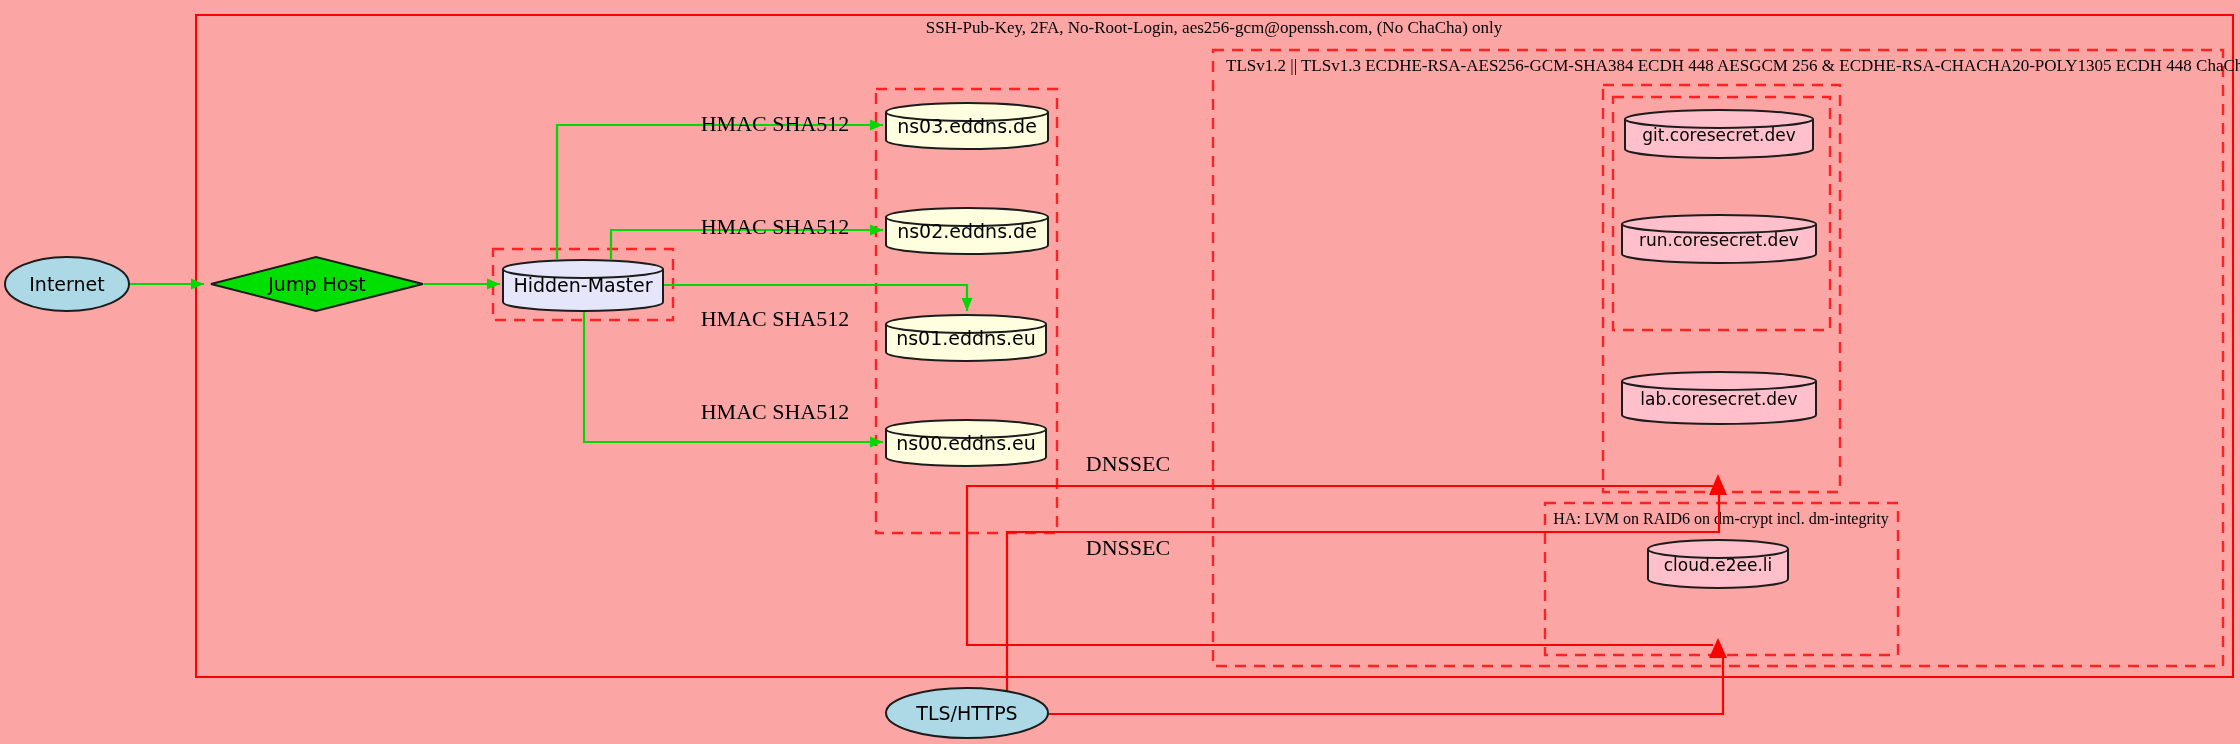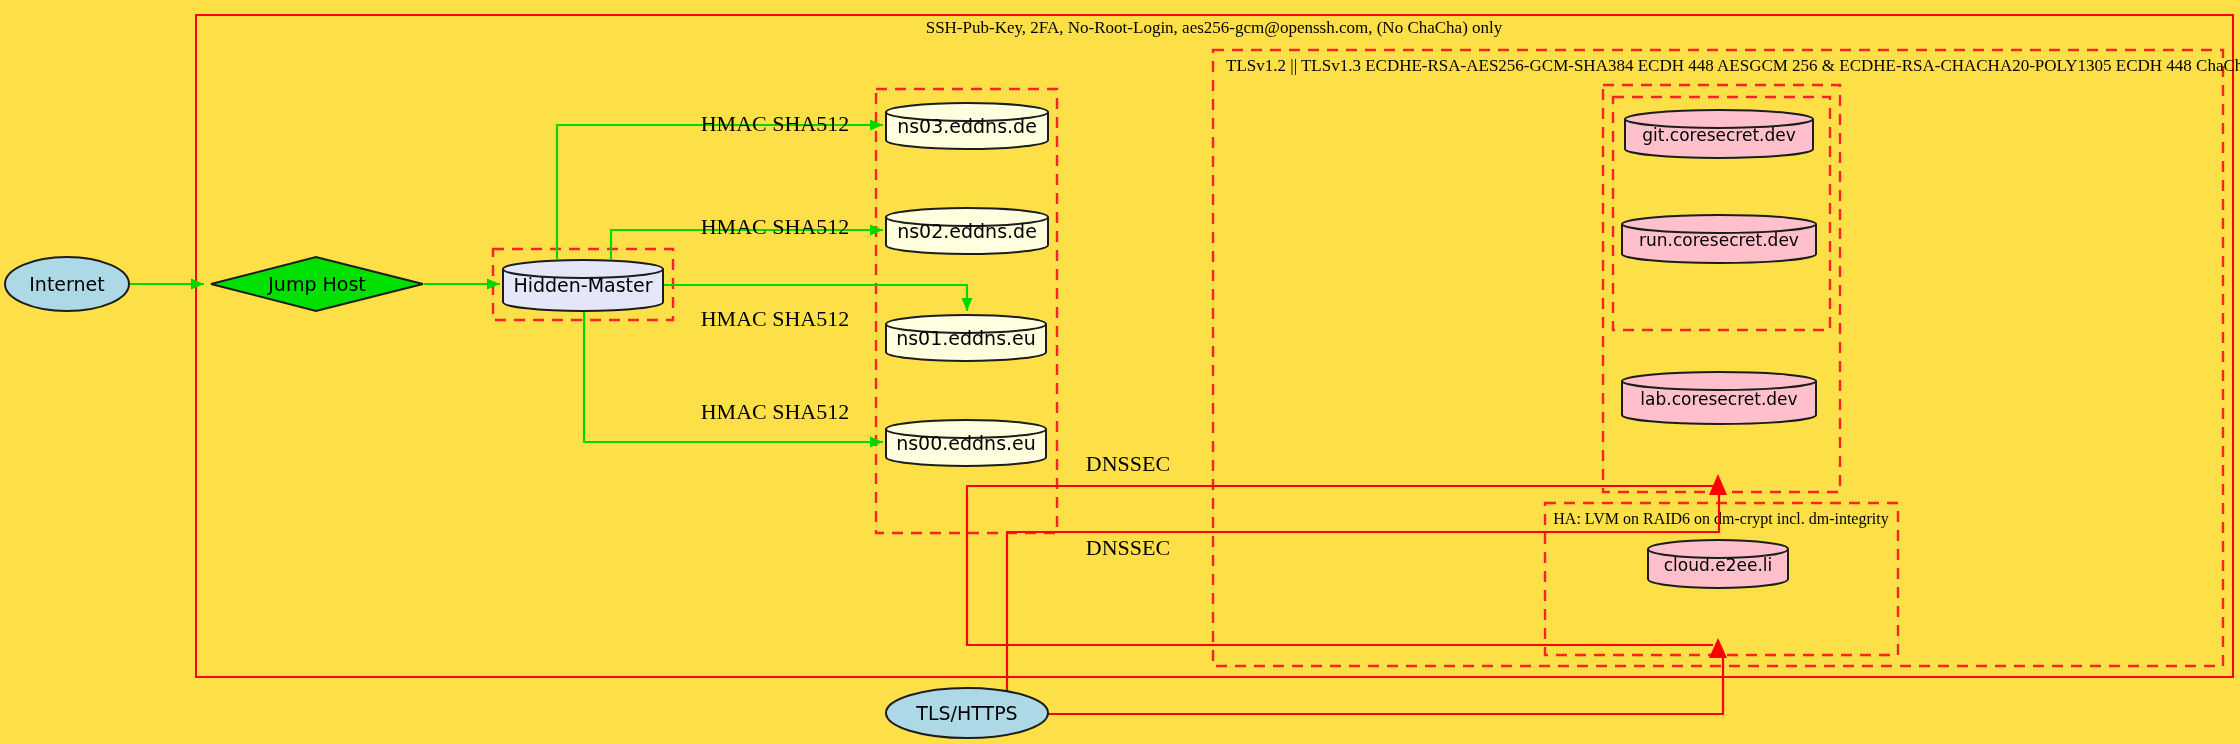--- a/index.html
+++ b/index.html
@@ -1,16 +1,16 @@
 <!DOCTYPE html>
 <html><head>
 <meta charset="utf-8">
 <style>
   html, body { margin: 0; padding: 0; background: #ffffff; }
-  .stage { width: 2240px; height: 744px; position: relative; background: #fde047; }
+  .stage { width: 2240px; height: 744px; position: relative; background: #fca5a5; }
   svg { display: block; }
 
   
   .box-solid  { fill: none; stroke: #ff0000; stroke-width: 2; }
   .box-dashed { fill: none; stroke: #ff2222; stroke-width: 2.4; stroke-dasharray: 11 8; }
 
   
   .edge-green { fill: none; stroke: #00d800; stroke-width: 2.2; }
   .edge-red   { fill: none; stroke: #ff0000; stroke-width: 2.2; }
   .arrow-red  { fill: #ff0000; stroke: none; }

